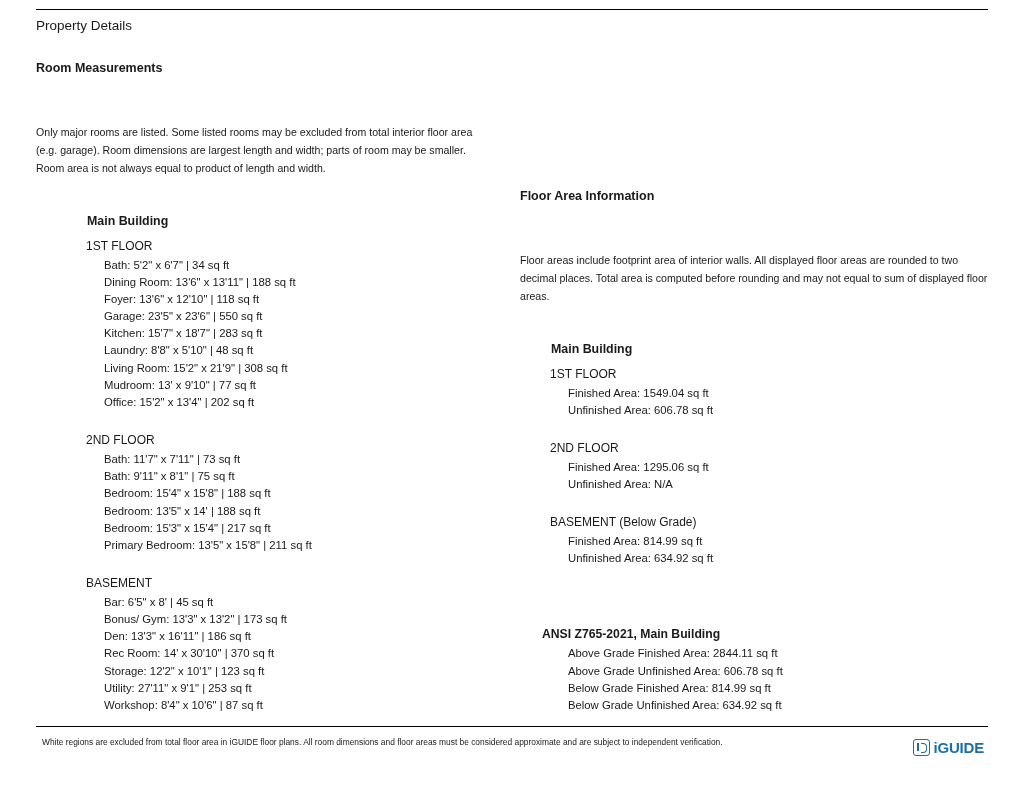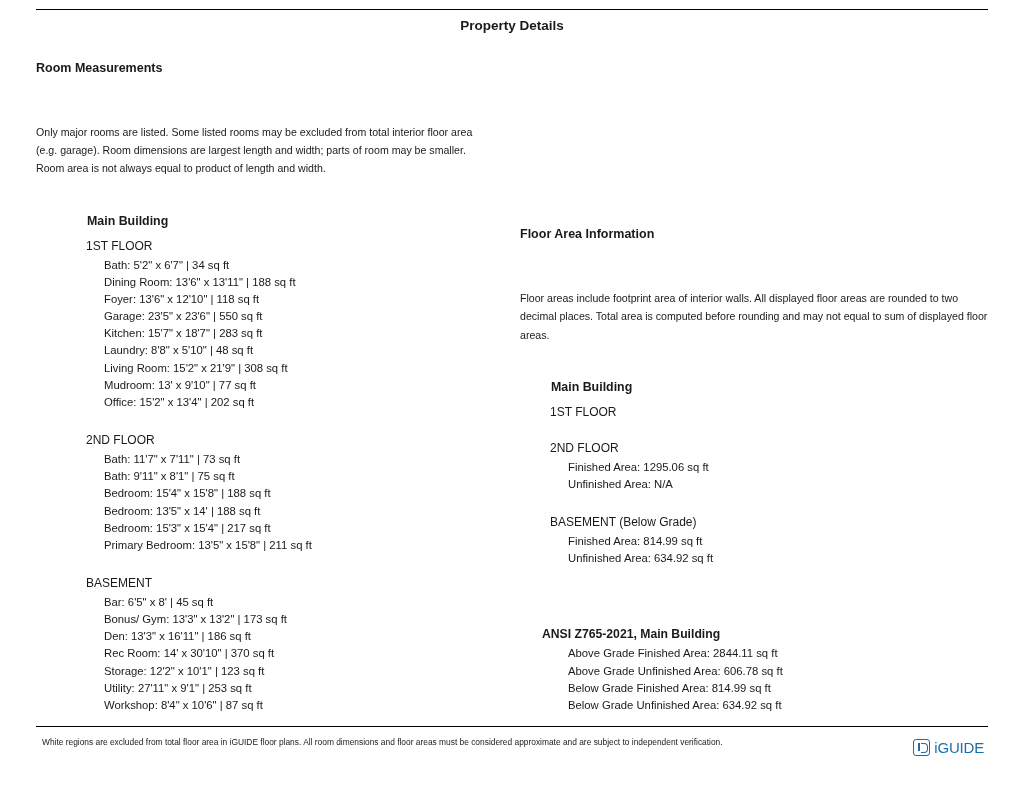--- a/index.html
+++ b/index.html
@@ -28,23 +28,23 @@
     font-size: 20px;
     font-weight: bold;
     margin-top: 38px;
     letter-spacing: 0.2px;
   }
   .title-rule {
     border-bottom: 1.5px solid #000;
     margin-top: 9px;
   }
   .doc-subtitle {
-    text-align: center;
+    text-align: left;
     font-size: 13.5px;
-    font-weight: bold;
+    font-weight: normal;
     margin-top: 8px;
   }
   .columns {
     display: flex;
     margin-top: 28px;
     align-items: flex-end;
   }
   .col {
     width: 50%;
     padding-right: 22px;
@@ -149,21 +149,21 @@
     content: "";
     position: absolute;
     left: 7px; top: 3px;
     width: 5.5px; height: 8px;
     border: 1.8px solid #1a6fa8;
     border-left: none;
     border-radius: 0 4px 4px 0;
   }
   .logo-text {
     font-size: 15px;
-    font-weight: normal;
+    font-weight: bold;
     letter-spacing: -0.2px;
     text-align: right;
   }
 </style>
 </head>
 <body>
 
 <div class="page">
 
   <div class="title-rule"></div>
@@ -212,20 +212,24 @@
       </div>
     </div>
 
     <div class="col right">
       <div class="sec-head">Floor Area Information</div>
       <div class="sec-note">Floor areas include footprint area of interior walls. All displayed floor areas are rounded to two decimal places. Total area is computed before rounding and may not equal to sum of displayed floor areas.</div>
 
       <div class="building right">Main Building</div>
 
       <div class="floor right">1ST FLOOR</div>
+      <div class="items right">
+        <div class="item">Finished Area: 1549.04 sq ft</div>
+        <div class="item">Unfinished Area: 606.78 sq ft</div>
+      </div>
 
       <div class="floor right floor-gap">2ND FLOOR</div>
       <div class="items right">
         <div class="item">Finished Area: 1295.06 sq ft</div>
         <div class="item">Unfinished Area: N/A</div>
       </div>
 
       <div class="floor right floor-gap">BASEMENT (Below Grade)</div>
       <div class="items right">
         <div class="item">Finished Area: 814.99 sq ft</div>

